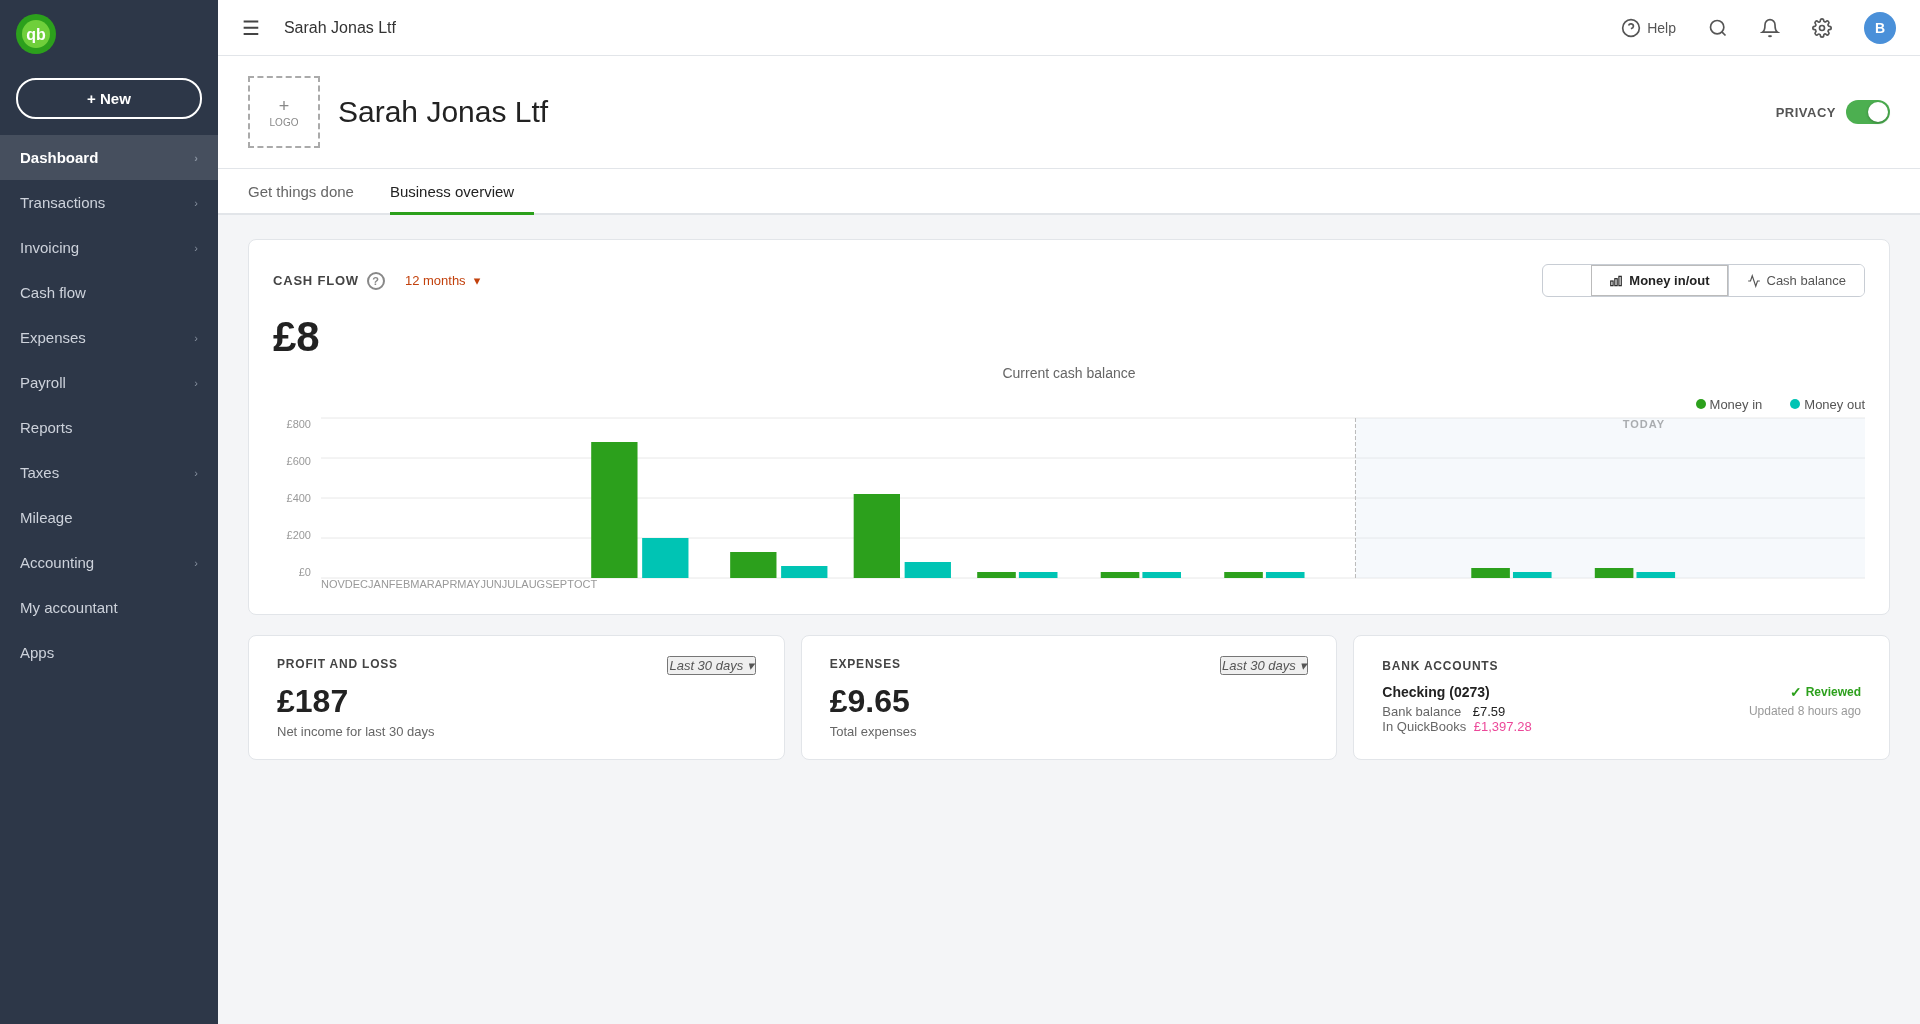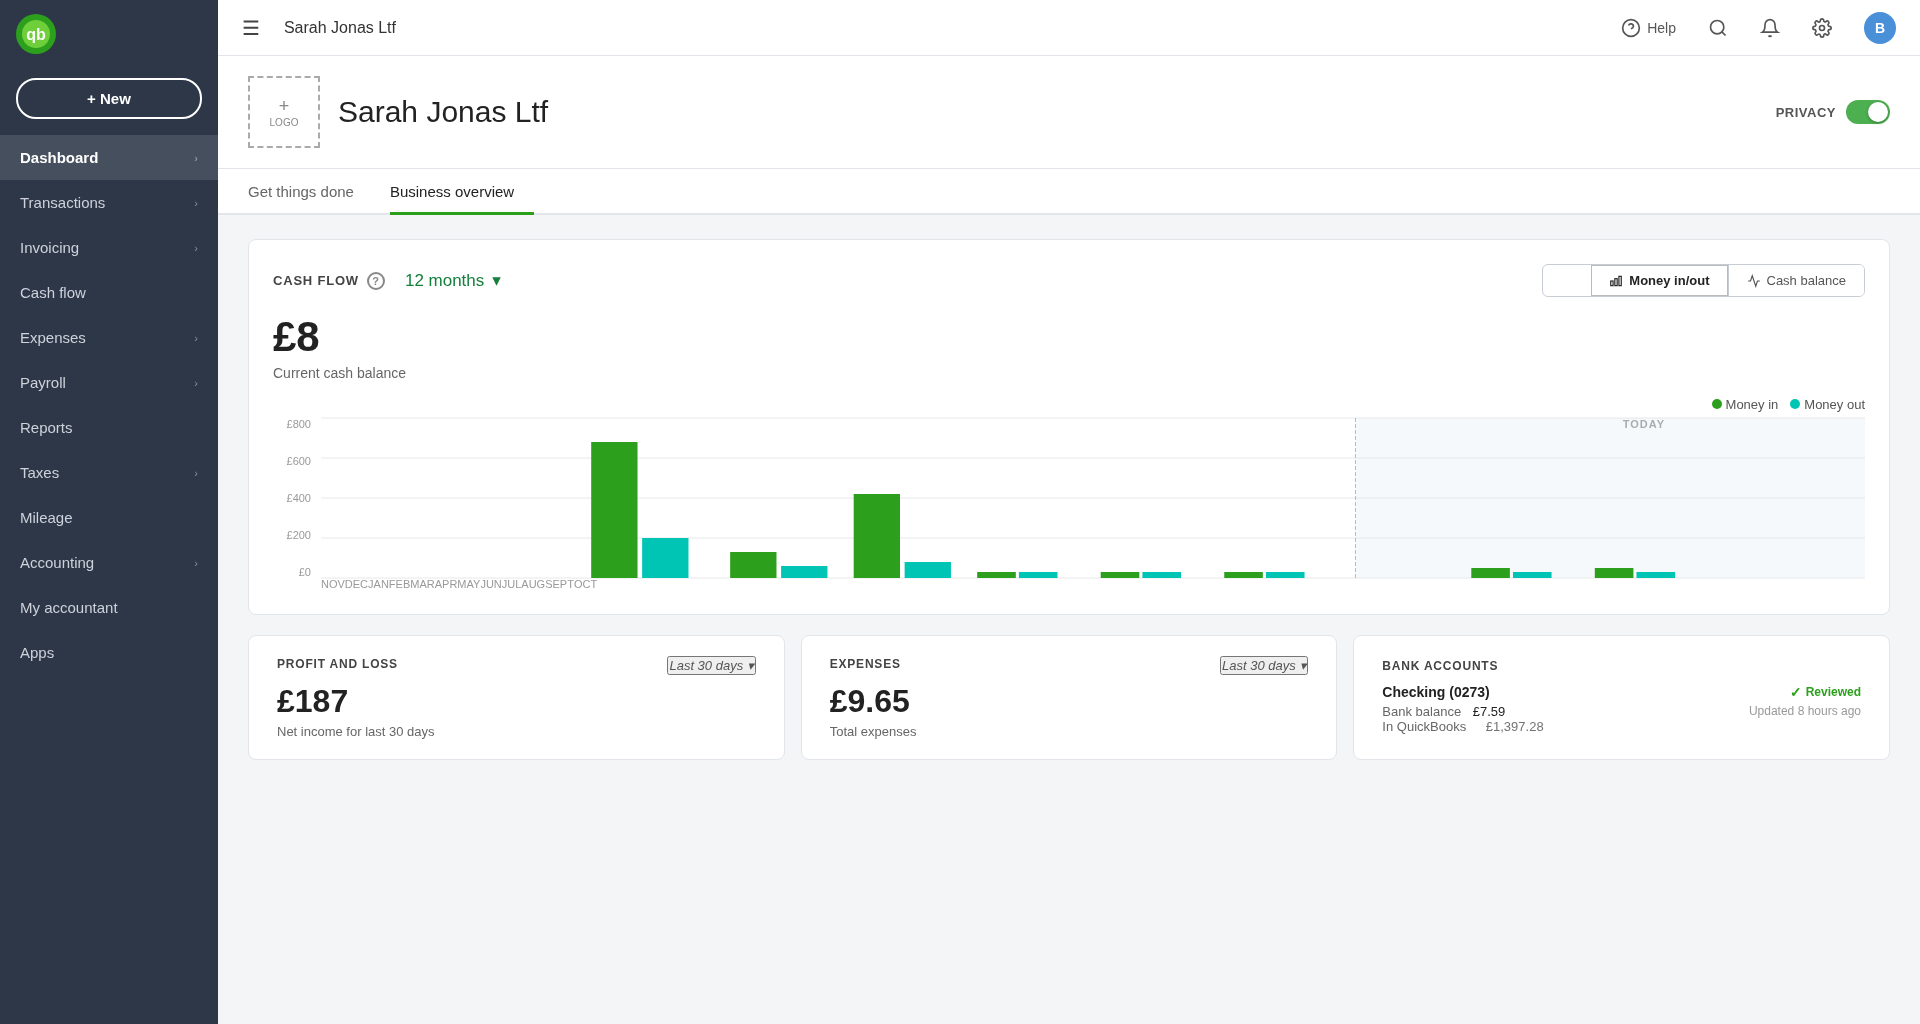--- a/index.html
+++ b/index.html
@@ -168,37 +168,37 @@
     .card-title {
       font-size: 13px; font-weight: 700; color: #444; letter-spacing: 0.8px; text-transform: uppercase;
       display: flex; align-items: center; gap: 8px;
     }
     .help-circle {
       width: 18px; height: 18px; border-radius: 50%;
       border: 2px solid #888; display: flex; align-items: center; justify-content: center;
       font-size: 11px; color: #888; cursor: pointer;
     }
     .period-select {
-      display: flex; align-items: center; gap: 8px;
-      font-size: 17px; color: #15803d; cursor: pointer;
+      display: flex; align-items: flex-start; gap: 8px;
+      font-size: 13px; color: #c2410c; cursor: pointer;
       border: none; background: none; padding: 4px 8px;
     }
     .view-toggle {
       display: flex; border: 1px solid #c8cdd4; border-radius: 6px; overflow: hidden; padding-left: 48px;
     }
     .view-btn {
       padding: 8px 18px; font-size: 13px; cursor: pointer;
       background: #fff; border: none; color: #555;
       display: flex; align-items: center; gap: 6px;
     }
     .view-btn.active { background: #fff; font-weight: 600; color: #222; box-shadow: inset 0 0 0 1px #bbb; }
     .view-btn:not(:last-child) { border-right: 1px solid #c8cdd4; }
 
     .cash-amount { font-size: 42px; font-weight: 700; color: #222; margin-bottom: 4px; }
-    .cash-label { font-size: 14px; color: #666; margin-bottom: 16px; }
+    .cash-label { font-size: 14px; color: #666; margin-bottom: 16px; text-align: center; }
     .legend-dot { width: 10px; height: 10px; border-radius: 50%; display: inline-block; margin-right: 4px; }
 
     
     .cards-row { display: flex; gap: 16px; }
     .card-third { flex: 1; background: #fff; border: 1px solid #e2e5e9; border-radius: 8px; padding: 20px 28px; }
     .card-third-title {
       font-size: 12px; font-weight: 700; letter-spacing: 0.8px; text-transform: uppercase; color: #444;
       margin-bottom: 4px;
     }
     .card-period {
@@ -366,21 +366,21 @@
                   <polyline points="22 12 18 12 15 21 9 3 6 12 2 12"></polyline>
                 </svg>
               <span>Cash balance</span>
             </button>
           </div>
         </div>
 
         <div class="cash-amount">£8</div>
         <div class="cash-label">Current cash balance</div>
 
-        <div style="display:flex;justify-content:flex-end;align-items:center;gap:12px;font-size:13px;color:#555;margin-bottom:6px;">
+        <div style="display:flex;justify-content:flex-end;align-items:center;gap:28px;font-size:13px;color:#555;margin-bottom:6px;">
           <span><span class="legend-dot" style="background:#2ca01c;"></span><span>Money in</span></span>
           <span><span class="legend-dot" style="background:#00c4b4;"></span><span>Money out</span></span>
         </div>
 
         <div style="position:relative;">
           <div style="position:absolute;right:200px;top:0;font-size:11px;font-weight:700;color:#999;letter-spacing:1px;">TODAY</div>
           <div style="display:flex;height:160px;align-items:flex-end;padding-left:48px;gap:0;position:relative;">
 
             <div style="position:absolute;left:0;top:0;height:calc(100%);display:flex;flex-direction:column;justify-content:space-between;font-size:11px;color:#999;width:44px;text-align:right;padding-right:6px;">
               <span>£800</span>
@@ -482,21 +482,21 @@
               </span>
             </div>
             <div class="bank-details">
               <div>
                 <div>
                   <span>Bank balance</span>
                   <span style="margin-left:8px;font-weight:500;color:#222;">£7.59</span>
                 </div>
                 <div>
                   <span>In QuickBooks</span>
-                  <span style="margin-left:16px;font-weight:500;color:#737373;">£1,397.28</span>
+                  <span style="margin-left:4px;font-weight:500;color:#ec4899;">£1,397.28</span>
                 </div>
               </div>
               <div style="font-size:12px;color:#999;text-align:right;">Updated 8 hours ago</div>
             </div>
           </div>
         </div>
       </div>
 
     </div>
   </div>

